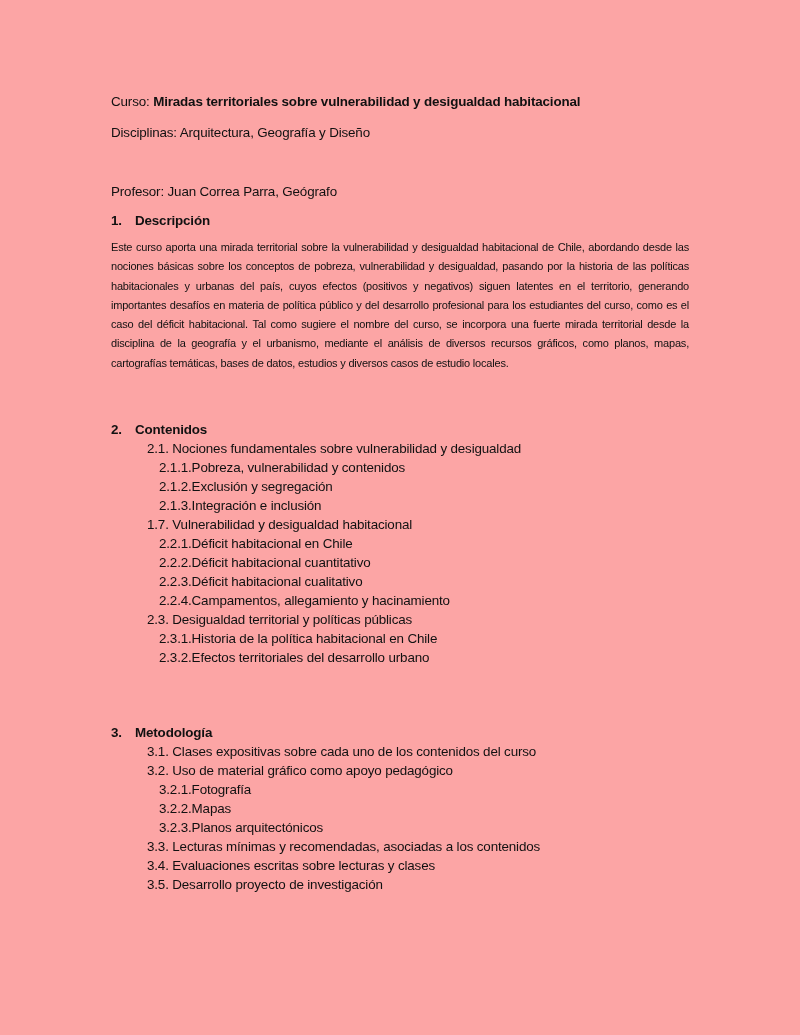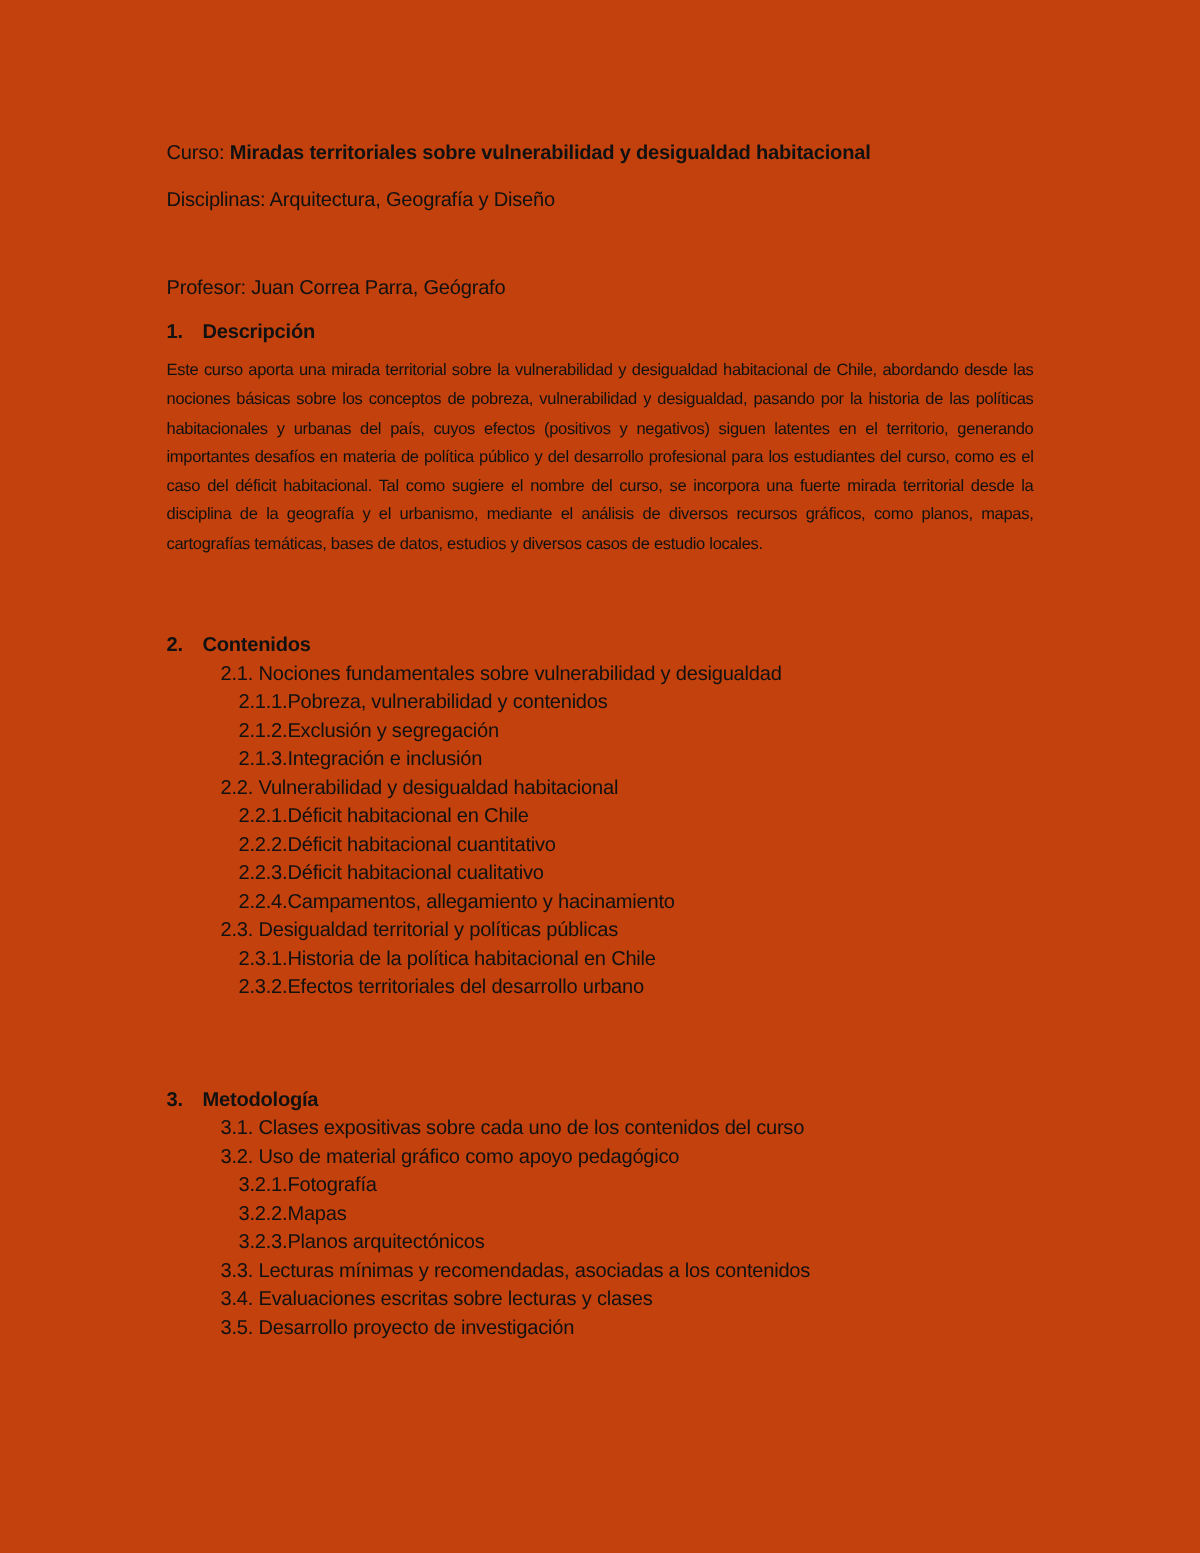--- a/index.html
+++ b/index.html
@@ -1,18 +1,18 @@
 <!DOCTYPE html>
 <html><head>
 <meta charset="utf-8">
 <style>
   html, body { margin: 0; padding: 0; background: #ffffff; }
   body { width: 800px; height: 1035px; position: relative; overflow: hidden;
          font-family: "Liberation Sans", sans-serif; color: #111; }
-  .page { position: absolute; left: 0; top: 0; width: 800px; height: 1035px; background: #c2410c; }
+  .page { position: absolute; left: 0; top: 0; width: 800px; height: 1035px; background: #fca5a5; }
   .line { position: absolute; left: 111px; font-size: 13.4px; line-height: 19px; white-space: nowrap; letter-spacing: -0.15px; }
   .b { font-weight: bold; }
   .para { position: absolute; left: 111px; width: 578px; font-size: 11px; line-height: 19.3px;
           text-align: justify; letter-spacing: -0.2px; }
   .sec-num { display: inline-block; width: 24px; font-weight: bold; }
   .l1 { left: 135px; margin-left: 12px; }
   .l2 { left: 159px; }
 </style>
 </head>
 <body>
@@ -32,21 +32,21 @@
   </div>
   <div class="para" style="top:238px;">Este curso aporta una mirada territorial sobre la vulnerabilidad y desigualdad habitacional de Chile, abordando desde las nociones básicas sobre los conceptos de pobreza, vulnerabilidad y desigualdad, pasando por la historia de las políticas habitacionales y urbanas del país, cuyos efectos (positivos y negativos) siguen latentes en el territorio, generando importantes desafíos en materia de política público y del desarrollo profesional para los estudiantes del curso, como es el caso del déficit habitacional. Tal como sugiere el nombre del curso, se incorpora una fuerte mirada territorial desde la disciplina de la geografía y el urbanismo, mediante el análisis de diversos recursos gráficos, como planos, mapas, cartografías temáticas, bases de datos, estudios y diversos casos de estudio locales.</div>
 
   <div class="line b" style="top:420px;">
     <span class="sec-num">2.</span><span>Contenidos</span>
   </div>
   <div class="line l1" style="top:439px;">2.1.  Nociones fundamentales sobre vulnerabilidad y desigualdad</div>
   <div class="line l2" style="top:458px;">2.1.1.Pobreza, vulnerabilidad y contenidos</div>
   <div class="line l2" style="top:477px;">2.1.2.Exclusión y segregación</div>
   <div class="line l2" style="top:496px;">2.1.3.Integración e inclusión</div>
-  <div class="line l1" style="top:515px;">2.2.  Vulnerabilidad y desigualdad habitacional</div>
+  <div class="line l1" style="top:515px;">1.7.  Vulnerabilidad y desigualdad habitacional</div>
   <div class="line l2" style="top:534px;">2.2.1.Déficit habitacional en Chile</div>
   <div class="line l2" style="top:553px;">2.2.2.Déficit habitacional cuantitativo</div>
   <div class="line l2" style="top:572px;">2.2.3.Déficit habitacional cualitativo</div>
   <div class="line l2" style="top:591px;">2.2.4.Campamentos, allegamiento y hacinamiento</div>
   <div class="line l1" style="top:610px;">2.3.  Desigualdad territorial y políticas públicas</div>
   <div class="line l2" style="top:629px;">2.3.1.Historia de la política habitacional en Chile</div>
   <div class="line l2" style="top:648px;">2.3.2.Efectos territoriales del desarrollo urbano</div>
 
   <div class="line b" style="top:723px;">
     <span class="sec-num">3.</span><span>Metodología</span>

